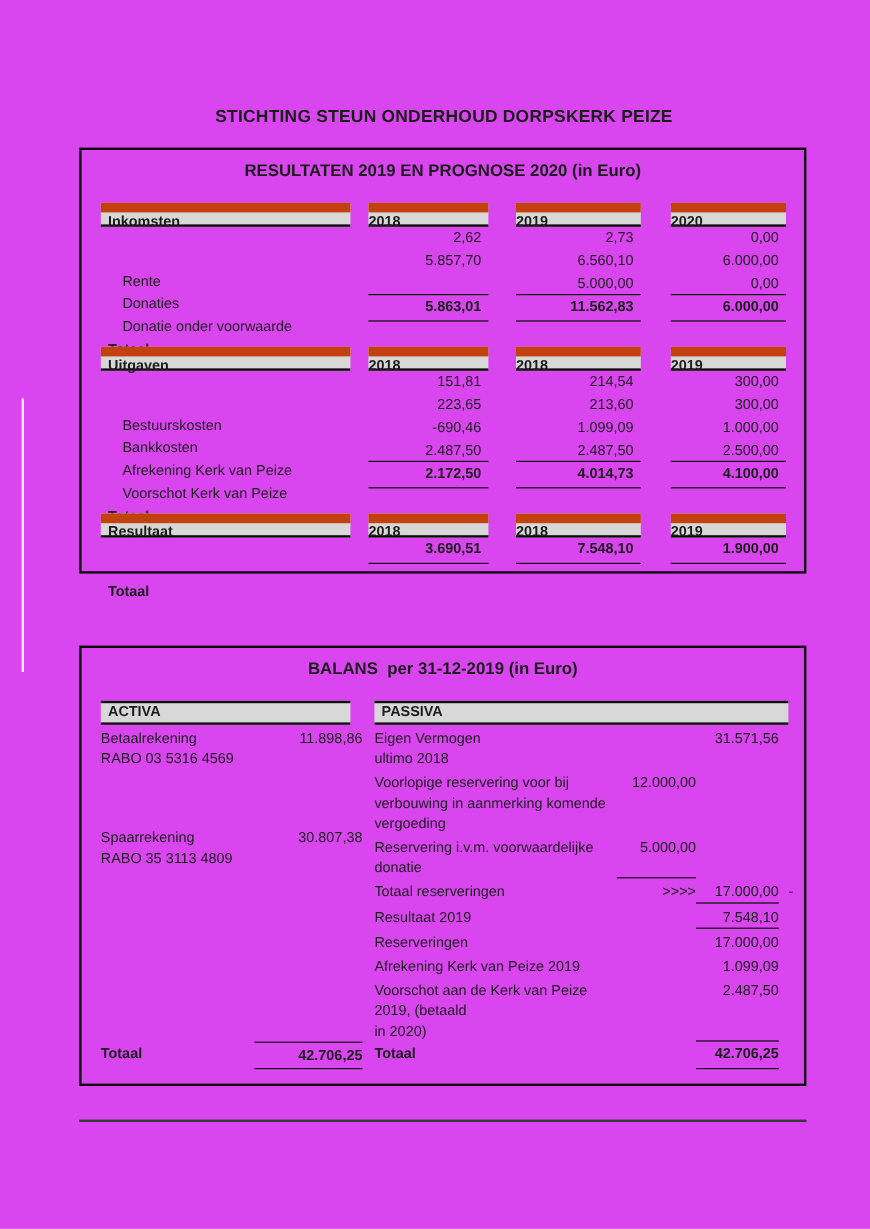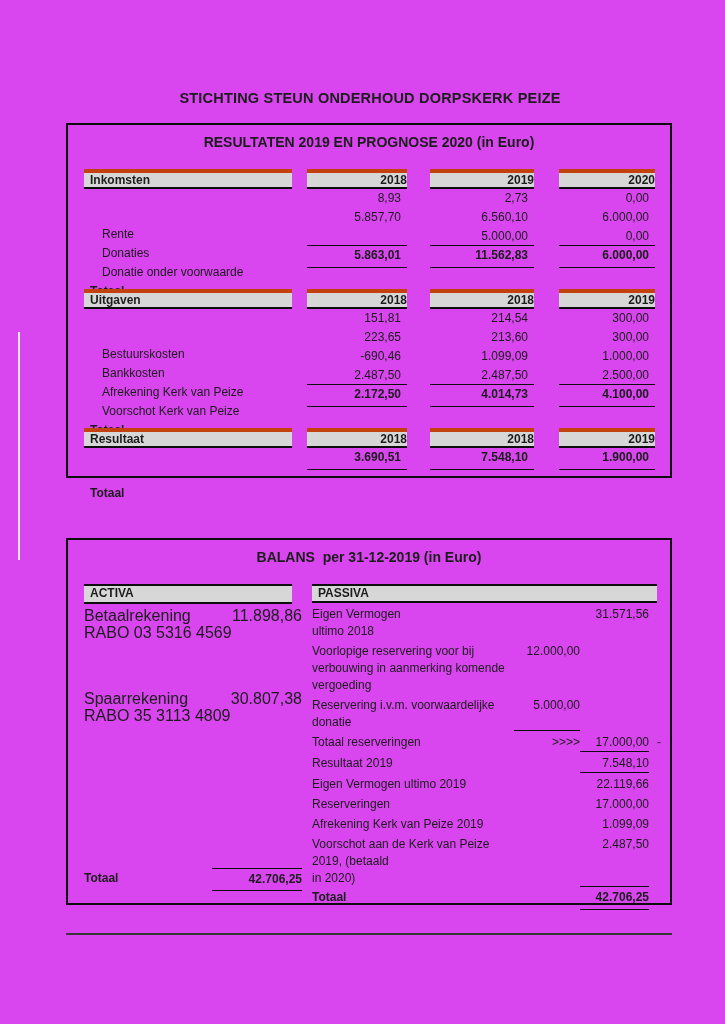--- a/index.html
+++ b/index.html
@@ -48,28 +48,28 @@
     height: 30px;
     white-space: pre;
   }
   
   .t1 { padding-left: 16px; }
   .t1section { margin-top: 14px; }
   .t1section.gap { margin-top: 21px; }
   .thead { display: flex; height: 20px; }
   .hbox {
     background: #d7d7d7;
-    border-top: 4px solid #c2410c;
+    border-top: 8px solid #c2410c;
     border-bottom: 2px solid #0d0d0d;
     font-weight: bold;
     font-size: 12px;
     line-height: 15px;
   }
   .hlabel { width: 208px; padding-left: 6px; }
-  .hy { text-align: right; padding-left: 40px; }
+  .hy { text-align: left; }
   .hy1 { width: 100px; margin-left: 15px; }
   .hy2 { width: 104px; margin-left: 23px; }
   .hy3 { width: 96px;  margin-left: 25px; }
   .trow { display: flex; height: 19px; line-height: 19px; font-size: 12px; }
   .trow:first-of-type { margin-top: 2px; }
   .rlabel { width: 223px; padding-left: 18px; margin-top: 36px; }
   .cnum  { width: 100px; text-align: right; padding-right: 6px; }
   .c2 { width: 104px; margin-left: 23px; }
   .c3 { width: 96px;  margin-left: 25px; }
   .sum { border-bottom: 1.5px solid #0d0d0d; }
@@ -89,21 +89,21 @@
     border-top: 2px solid #0d0d0d;
     border-bottom: 2px solid #0d0d0d;
     font-weight: bold;
     font-size: 12px;
     height: 20px;
     line-height: 15px;
     padding-left: 6px;
   }
   .bhead.activa { width: 208px; }
   .bhead.passiva { width: 345px; }
-  .a-item { margin-top: 3px; font-size: 16px; }
+  .a-item { margin-top: 3px; font-size: 12px; }
   .a-item.second { margin-top: 49px; }
   .a-row { display: flex; height: 17px; line-height: 17px; }
   .a-label { flex: 1; }
   .a-amount { width: 90px; text-align: right; }
   .a-sub { height: 17px; line-height: 17px; }
   .a-total { margin-top: auto; margin-bottom: 2px; display: flex; height: 23px; line-height: 20px; font-weight: bold; font-size: 12px; }
   .a-total .a-amount { border-top: 1.5px solid #0d0d0d; border-bottom: 1.5px solid #0d0d0d; }
   .prow { display: flex; margin-top: 3px; font-size: 12px; }
   .p-label { width: 202px; line-height: 17px; }
   .p-line { display: block; }
@@ -135,21 +135,21 @@
 
       <div class="t1section">
         <div class="thead">
           <div class="hbox hlabel">Inkomsten</div>
           <div class="hbox hy hy1">2018</div>
           <div class="hbox hy hy2">2019</div>
           <div class="hbox hy hy3">2020</div>
         </div>
         <div class="trow">
           <div class="rlabel">Rente</div>
-          <div class="cnum c1">8,93</div>
+          <div class="cnum c1">2,62</div>
           <div class="cnum c2">2,73</div>
           <div class="cnum c3">0,00</div>
         </div>
         <div class="trow">
           <div class="rlabel">Donaties</div>
           <div class="cnum c1">5.857,70</div>
           <div class="cnum c2">6.560,10</div>
           <div class="cnum c3">6.000,00</div>
         </div>
         <div class="trow">
@@ -295,28 +295,20 @@
 
         <div class="prow">
           <div class="p-label">
             <span class="p-line">Resultaat 2019</span>
           </div>
           <div class="p-mid"></div>
           <div class="p-right bline">7.548,10</div>
           <div class="p-dash"></div>
         </div>
 
-        <div class="prow">
-          <div class="p-label">
-            <span class="p-line">Eigen Vermogen ultimo 2019</span>
-          </div>
-          <div class="p-mid"></div>
-          <div class="p-right">22.119,66</div>
-          <div class="p-dash"></div>
-        </div>
 
         <div class="prow">
           <div class="p-label">
             <span class="p-line">Reserveringen</span>
           </div>
           <div class="p-mid"></div>
           <div class="p-right">17.000,00</div>
           <div class="p-dash"></div>
         </div>
 

